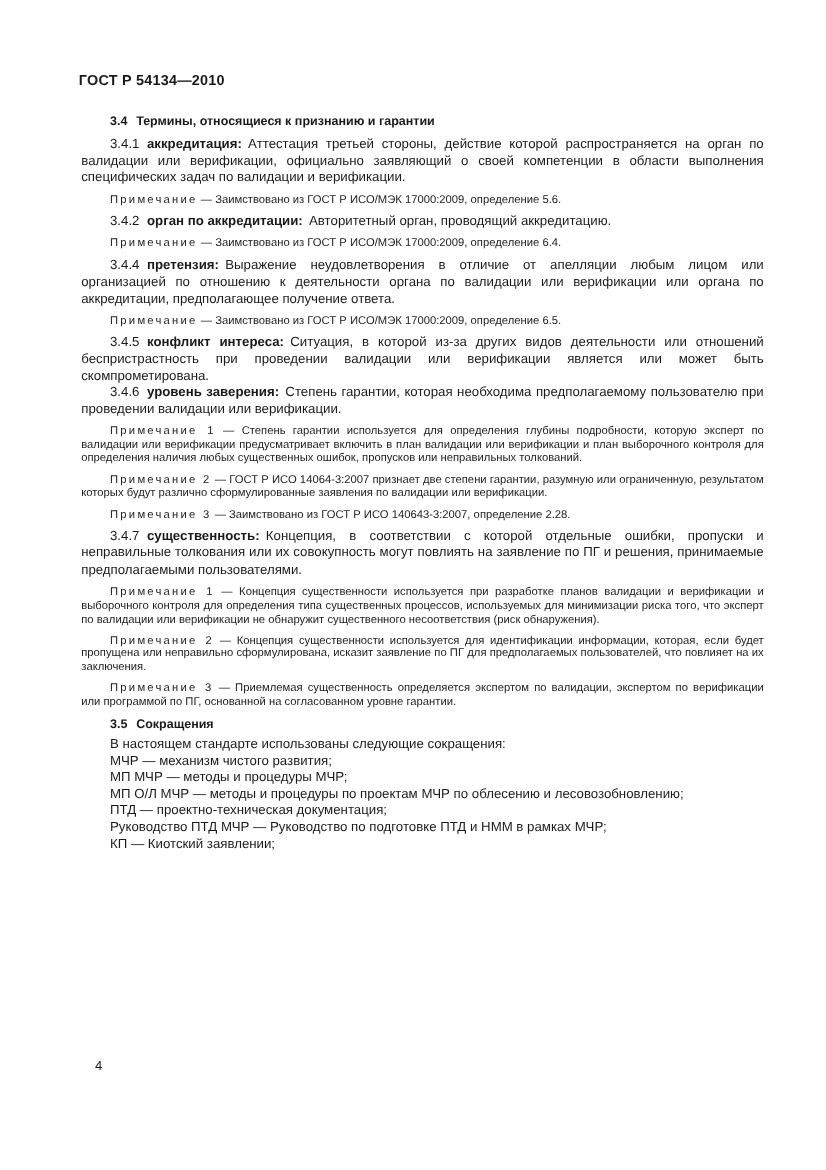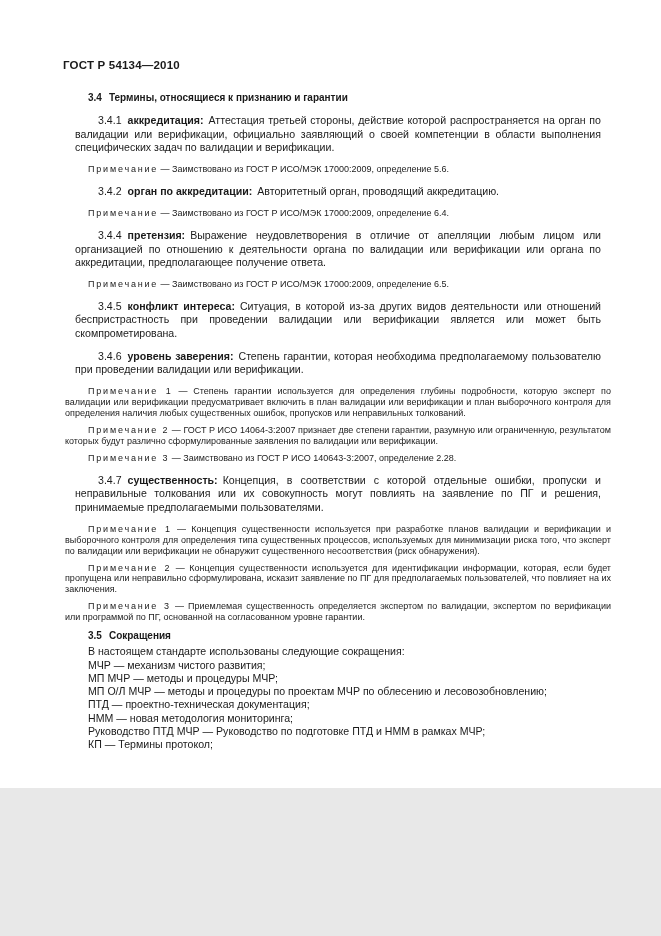--- a/index.html
+++ b/index.html
@@ -1,19 +1,19 @@
 <!DOCTYPE html>
 <html><head>
 <meta charset="utf-8">
 <style>
   html, body { margin: 0; padding: 0; background: #e8e8e8; }
   .page {
     position: relative;
     width: 661px;
-    height: 788px;
+    height: 936px;
     background: #ffffff;
     font-family: "Liberation Sans", sans-serif;
     color: #1a1a1a;
     overflow: hidden;
   }
   .running-header {
     position: absolute;
     top: 59px;
     left: 63px;
     font-size: 11.5px;
@@ -28,21 +28,21 @@
   }
   .heading {
     margin: 0 0 5px 0;
     font-size: 10px;
     font-weight: bold;
     line-height: 13.2px;
     text-indent: 23px;
   }
   .heading .h-num { margin-right: 7px; }
   .para {
-    margin: 10px;
+    margin: 0;
     font-size: 10.6px;
     line-height: 13.3px;
     text-align: justify;
     text-indent: 23px;
   }
   .term-num { margin-right: 6px; }
   .term-name { font-weight: bold; margin-right: 5px; }
   .note {
     margin: 5px 0 6px 0;
     font-size: 9px;
@@ -98,21 +98,20 @@
     <p class="note"><span class="note-label">Примечание 3</span> <span>— Приемлемая существенность определяется экспертом по валидации, экспертом по верификации или программой по ПГ, основанной на согласованном уровне гарантии.</span></p>
 
 
     <p class="heading sec2-heading"><span class="h-num">3.5</span><span>Сокращения</span></p>
 
     <p class="para abbr">В настоящем стандарте использованы следующие сокращения:</p>
     <p class="para abbr">МЧР — механизм чистого развития;</p>
     <p class="para abbr">МП МЧР — методы и процедуры МЧР;</p>
     <p class="para abbr">МП О/Л МЧР — методы и процедуры по проектам МЧР по облесению и лесовозобновлению;</p>
     <p class="para abbr">ПТД — проектно-техническая документация;</p>
-    <p class="para abbr">НММ — новая методология мониторинга;</p>
     <p class="para abbr">Руководство ПТД МЧР — Руководство по подготовке ПТД и НММ в рамках МЧР;</p>
-    <p class="para abbr">КП — Термины протокол;</p>
+    <p class="para abbr">КП — Киотский заявлении;</p>
 
   </div>
 
   <div class="page-number">4</div>
 
 </div>
 
 </body></html>

